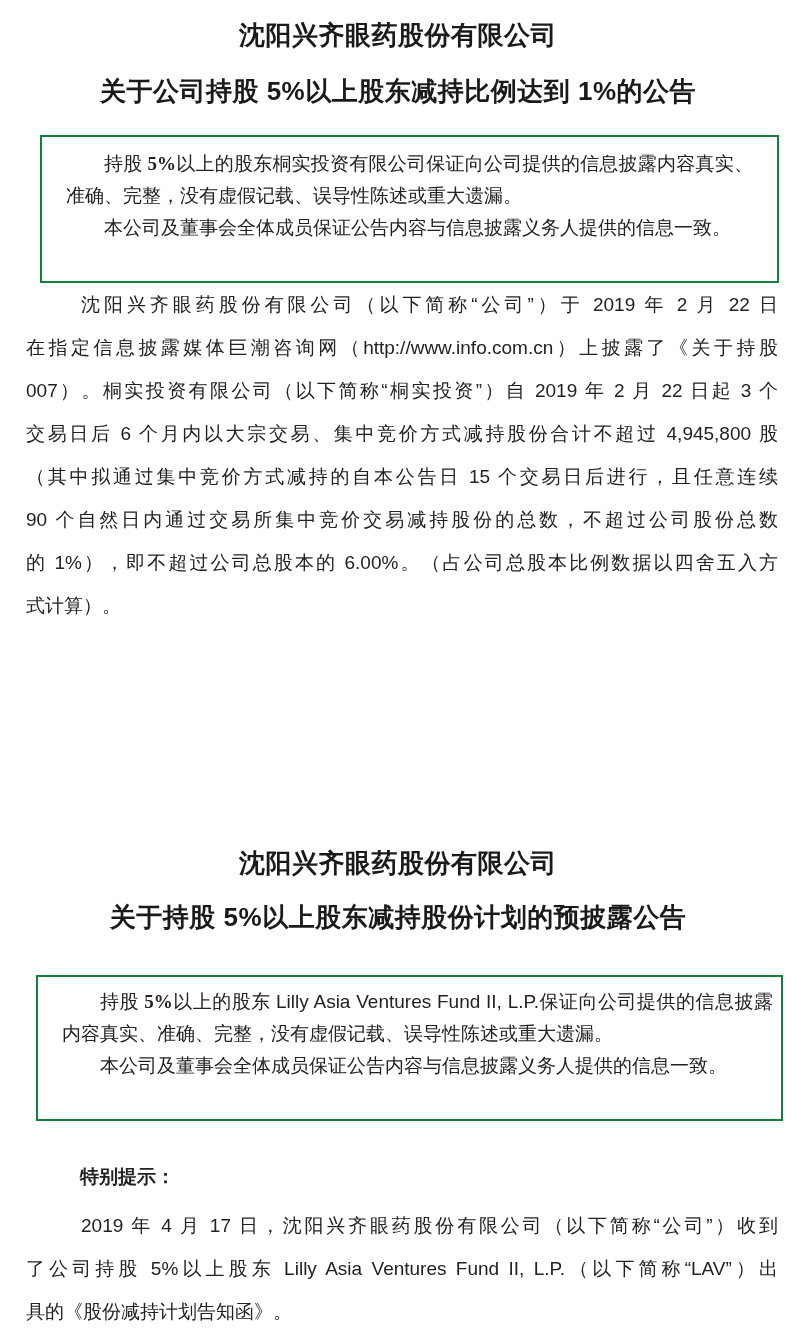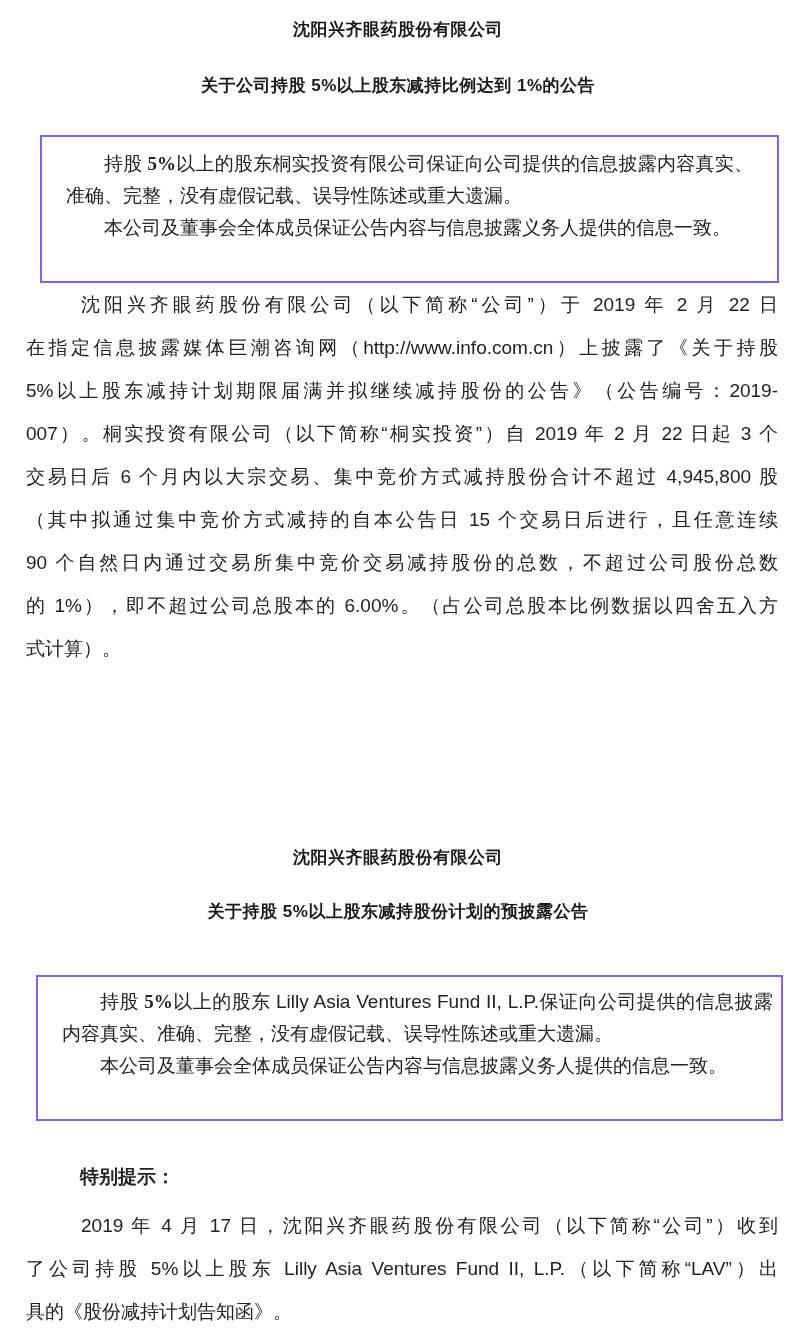--- a/index.html
+++ b/index.html
@@ -9,26 +9,26 @@
       position: relative;
       overflow: hidden;
       color: #1a1a1a;
       font-family: "Liberation Sans", "DejaVu Sans", sans-serif;
     }
     .abs { position: absolute; }
     .title {
       left: 0; width: 796px;
       text-align: center;
       font-weight: bold;
-      font-size: 17px;
+      font-size: 26px;
       letter-spacing: 0.5px;
       white-space: nowrap;
     }
     .notice-box {
-      border: 2px solid #8b5cf6;
+      border: 2px solid #15803d;
       box-sizing: border-box;
       font-family: "Liberation Serif", "DejaVu Serif", serif;
       font-size: 19px;
       line-height: 32px;
       color: #222;
     }
     .notice-box p { margin: 0; text-align: justify; }
     .indent { text-indent: 38px; }
     .b { font-weight: bold; }
     .sans { font-family: "Liberation Sans", "DejaVu Sans", sans-serif; }
@@ -56,21 +56,20 @@
 <div class="abs title" style="top:74px;">关于公司持股 5%以上股东减持比例达到 1%的公告</div>
 
 <div class="abs notice-box" style="left:40px; top:135px; width:739px; height:148px; padding:11px 24px 0 24px;">
   <p class="indent"><span>持股 </span><span class="b">5%</span><span>以上的股东桐实投资有限公司保证向公司提供的信息披露内容真实、准确、完整，没有虚假记载、误导性陈述或重大遗漏。</span></p>
   <p class="indent">本公司及董事会全体成员保证公告内容与信息披露义务人提供的信息一致。</p>
 </div>
 
 <div class="abs body-text" style="top:283px; left:26px; width:752px;">
   <span class="line first">沈阳兴齐眼药股份有限公司（以下简称“公司”）于 2019 年 2 月 22 日</span>
   <span class="line">在指定信息披露媒体巨潮咨询网（http://www.info.com.cn）上披露了《关于持股</span>
-  <span class="line">5%以上股东减持计划期限届满并拟继续减持股份的公告》（公告编号：2019-</span>
   <span class="line">007）。桐实投资有限公司（以下简称“桐实投资”）自 2019 年 2 月 22 日起 3 个</span>
   <span class="line">交易日后 6 个月内以大宗交易、集中竞价方式减持股份合计不超过 4,945,800 股</span>
   <span class="line">（其中拟通过集中竞价方式减持的自本公告日 15 个交易日后进行，且任意连续</span>
   <span class="line">90  个自然日内通过交易所集中竞价交易减持股份的总数，不超过公司股份总数</span>
   <span class="line">的 1%），即不超过公司总股本的 6.00%。（占公司总股本比例数据以四舍五入方</span>
   <span class="line last">式计算）。</span>
 </div>
 
 <div class="abs title" style="top:846px;">沈阳兴齐眼药股份有限公司</div>
 <div class="abs title" style="top:900px;">关于持股 5%以上股东减持股份计划的预披露公告</div>

